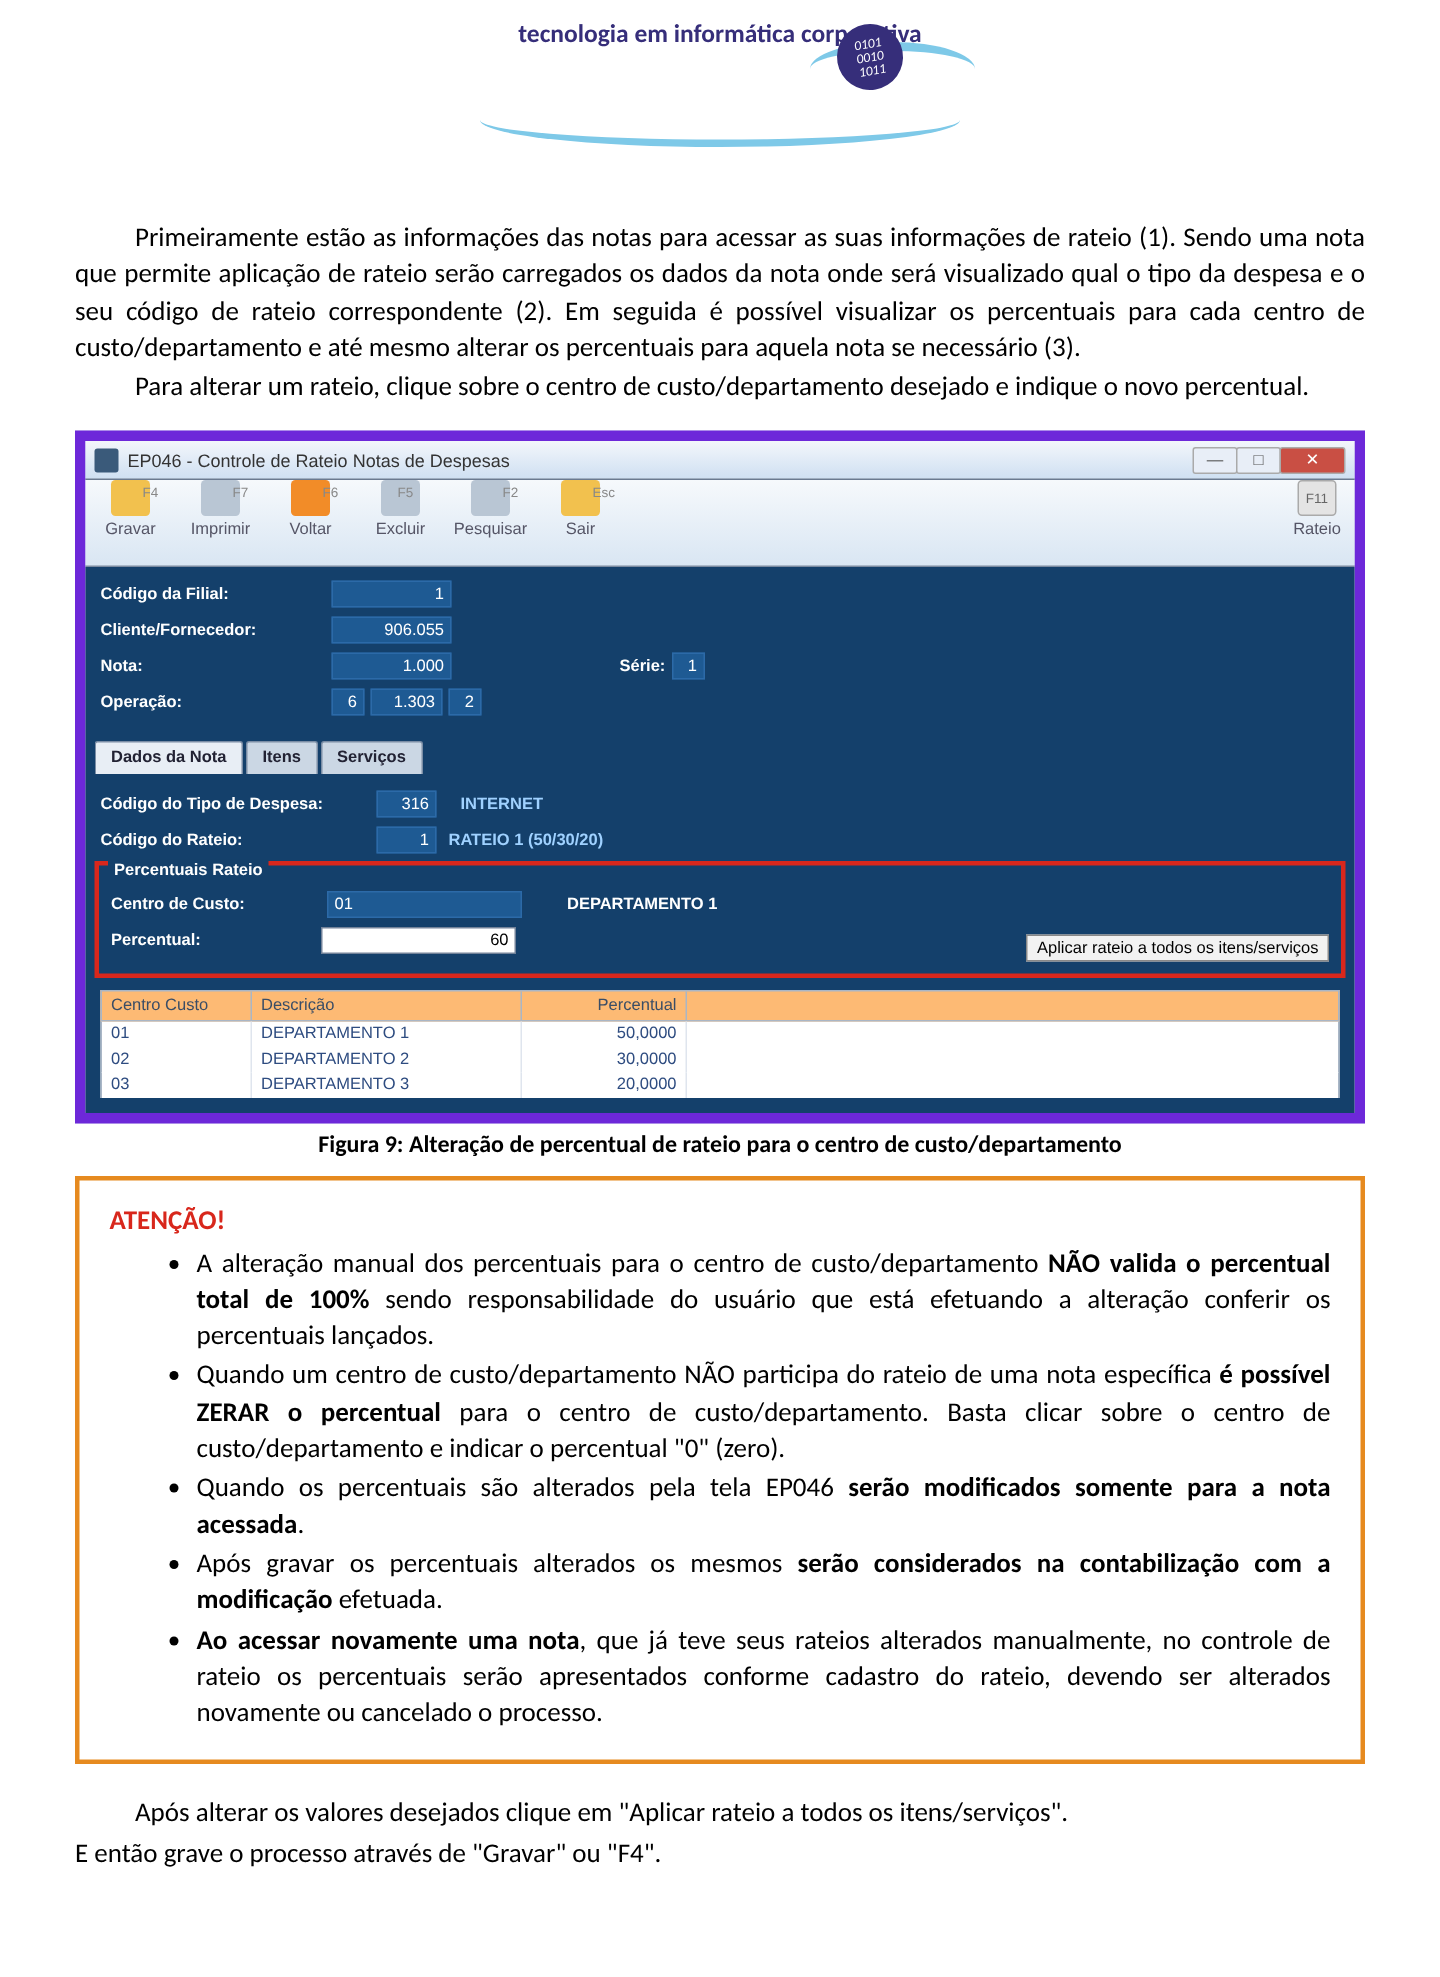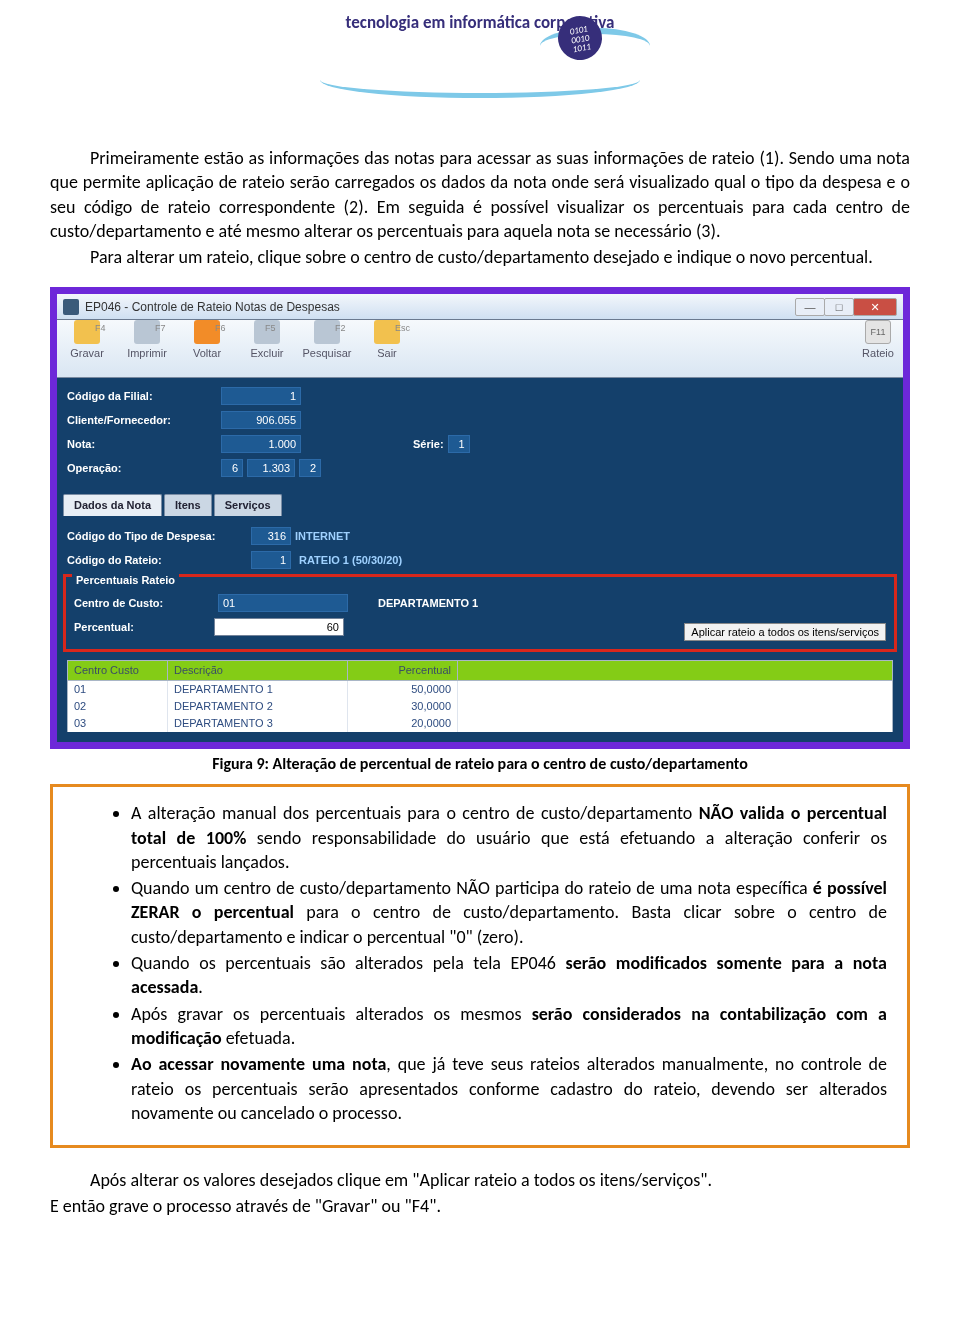--- a/index.html
+++ b/index.html
@@ -144,21 +144,21 @@
     padding:0 4px; font-size:11px; justify-content:flex-end;
   }
   .applybtn {
     position:absolute; right:8px; bottom:8px;
     background:#F2F2F2; border:1px solid #888; color:#000;
     font-size:11px; padding:2px 6px;
   }
   .grid {
     background:#fff; color:#000;
   }
-  .ghdr { display:flex; background:#84cc16; border:1px solid #A9B6C6; font-weight:normal; font-size:11px; color:#3A4D66;}
+  .ghdr { display:flex; background:#fdba74; border:1px solid #A9B6C6; font-weight:normal; font-size:11px; color:#3A4D66;}
   .gcell { padding:2px 6px; border-right:1px solid #A9B6C6; }
   .gc1 { width:100px;}
   .gc2 { width:180px;}
   .gc3 { width:110px; text-align:right;}
   .grow { display:flex; font-size:11px; color:#2E4C80; border-left:1px solid #A9B6C6; border-right:1px solid #A9B6C6;}
   .grow .gcell { border-right:1px solid #dfe5ee; padding:1px 6px;}
   .grow .gc2 { color:#2E4C80;}
   .grow .gc3 { color:#2E4C80;}
 
   .figcap {
@@ -270,21 +270,21 @@
     <div class="tabs">
       <div class="tab active">Dados da Nota</div>
       <div class="tab">Itens</div>
       <div class="tab">Serviços</div>
     </div>
 
     <div class="tabpane">
       <div class="frow">
         <span class="flab" style="color:#fff;width:180px">Código do Tipo de Despesa:</span>
         <span class="fval" style="width:40px">316</span>
-        <span class="flab" style="color:#9FD1FF;margin-left:4px">INTERNET</span>
+        <span class="flab" style="color:#9FD1FF;margin-left:16px">INTERNET</span>
       </div>
       <div class="frow">
         <span class="flab" style="color:#fff;width:180px">Código do Rateio:</span>
         <span class="fval" style="width:40px">1</span>
         <span class="flab" style="color:#9FD1FF;margin-left:8px">RATEIO 1 (50/30/20)</span>
       </div>
 
       <div class="ratebox">
         <span class="legend">Percentuais Rateio</span>
         <div class="frow" style="margin-top:6px">
@@ -322,20 +322,21 @@
               <div class="gcell gc3">20,0000</div>
             </div>
           </div>
       </div>
     </div>
   </div>
 
   <div class="figcap">Figura 9: Alteração de percentual de rateio para o centro de custo/departamento</div>
 
   <div class="attbox">
+    <div class="att-title">ATENÇÃO!</div>
     <ul class="att-list" id="attlist">
         <li><span>A alteração manual dos percentuais para o centro de custo/departamento </span><span class="b">NÃO valida o percentual total de 100%</span><span> sendo responsabilidade do usuário que está efetuando a alteração conferir os percentuais lançados.</span></li>
         <li><span>Quando um centro de custo/departamento NÃO participa do rateio de uma nota específica </span><span class="b">é possível ZERAR o percentual</span><span> para o centro de custo/departamento. Basta clicar sobre o centro de custo/departamento e indicar o percentual "0" (zero).</span></li>
         <li><span>Quando os percentuais são alterados pela tela EP046 </span><span class="b">serão modificados somente para a nota acessada</span><span>.</span></li>
         <li><span>Após gravar os percentuais alterados os mesmos </span><span class="b">serão considerados na contabilização com a modificação</span><span> efetuada.</span></li>
         <li><span class="b">Ao acessar novamente uma nota</span><span>, que já teve seus rateios alterados manualmente, no controle de rateio os percentuais serão apresentados conforme cadastro do rateio, devendo ser alterados novamente ou cancelado o processo.</span></li>
       </ul>
   </div>
 
   <p class="para indent">Após alterar os valores desejados clique em "Aplicar rateio a todos os itens/serviços".</p>

